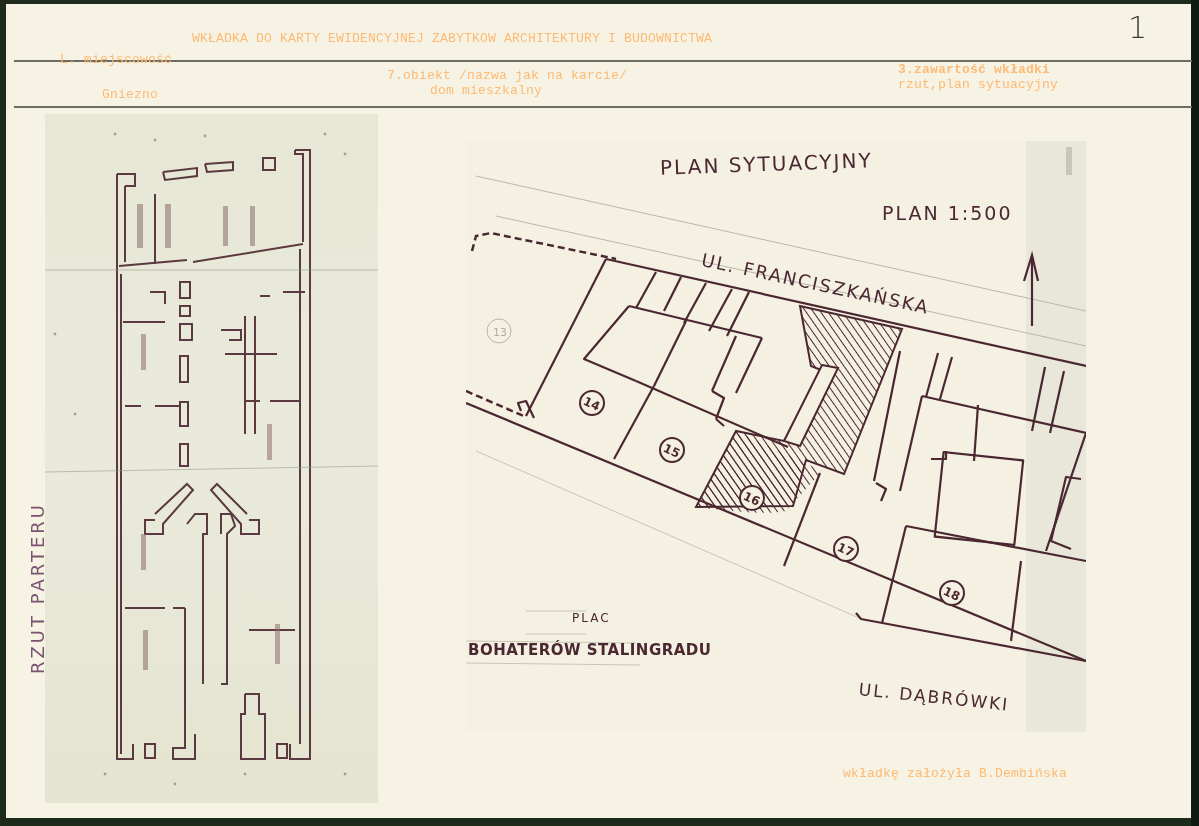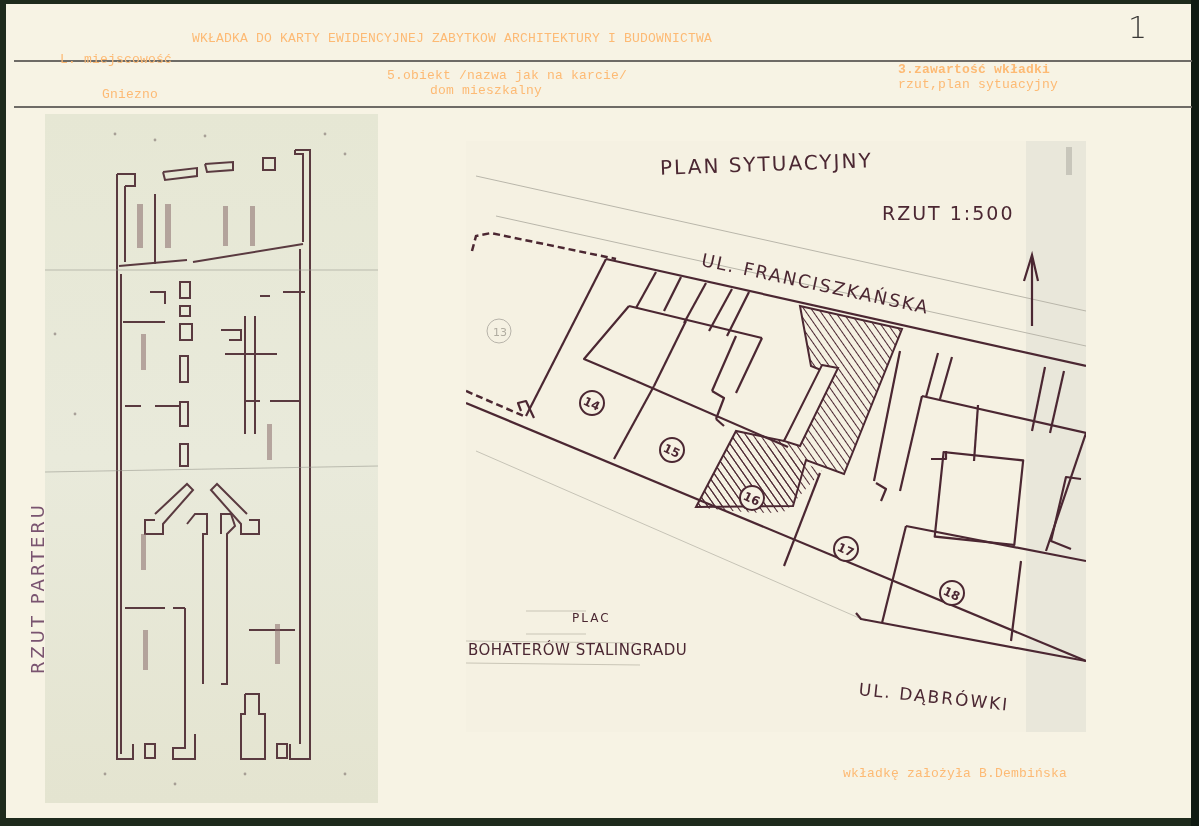--- a/index.html
+++ b/index.html
@@ -19,21 +19,21 @@
 
 <div class="sheet"></div>
 <div class="rightedge"></div>
 
 <div class="typed" style="left:192px; top:31px;">WKŁADKA DO KARTY EWIDENCYJNEJ ZABYTKOW ARCHITEKTURY I BUDOWNICTWA</div>
 <div class="pagenum">1</div>
 <div class="hline" style="left:14px; top:60px; width:1178px;"></div>
 
 <div class="typed" style="left:60px; top:52px;">L. miejscowość</div>
 <div class="typed" style="left:102px; top:87px;">Gniezno</div>
-<div class="typed" style="left:387px; top:68px;">5.obiekt /nazwa jak na karcie/</div>
+<div class="typed" style="left:387px; top:68px;">7.obiekt /nazwa jak na karcie/</div>
 <div class="typed" style="left:430px; top:83px;">dom mieszkalny</div>
 <div class="typed" style="left:898px; top:62px;font-weight:bold;">3.zawartość wkładki</div>
 <div class="typed" style="left:898px; top:77px;">rzut,plan sytuacyjny</div>
 <div class="hline" style="left:14px; top:106px; width:1178px;"></div>
 
 <div class="photo-left">
   <svg width="333" height="689" viewBox="0 0 333 689">
     <g stroke="#5a3a40" stroke-width="2" fill="none">
 
       <polyline points="72,60 72,645 88,645 88,630"></polyline>
@@ -208,20 +208,20 @@
     </g>
 
     <g stroke="#c9c5b6" stroke-width="1">
       <line x1="60" y1="470" x2="120" y2="470"></line>
       <line x1="60" y1="493" x2="120" y2="493"></line>
       <line x1="0" y1="500" x2="170" y2="502"></line>
       <line x1="0" y1="522" x2="174" y2="524"></line>
     </g>
   </svg>
   <div class="hand" style="left:194px; top:11px; font-size:20px; transform:rotate(-2deg);">PLAN SYTUACYJNY</div>
-  <div class="hand" style="left:416px; top:61px; font-size:19px;">RZUT 1:500</div>
+  <div class="hand" style="left:416px; top:61px; font-size:19px;">PLAN 1:500</div>
   <div class="hand" style="left:238px; top:108px; font-size:18px; transform:rotate(12deg); transform-origin:left top;">UL. FRANCISZKAŃSKA</div>
   <div class="hand" style="left:106px; top:470px; font-size:12px;">PLAC</div>
-  <div class="hand" style="left:2px; top:500px; font-size:15px; letter-spacing:0.5px;">BOHATERÓW STALINGRADU</div>
+  <div class="hand" style="left:2px; top:500px; font-size:15px; letter-spacing:0.5px;font-weight:bold;">BOHATERÓW STALINGRADU</div>
   <div class="hand" style="left:394px; top:538px; font-size:17px; transform:rotate(6deg); transform-origin:left top;">UL. DĄBRÓWKI</div>
 </div>
 
 <div class="typed" style="left:843px; top:766px;text-align:right;">wkładkę założyła B.Dembińska</div>
 
 </body></html>

